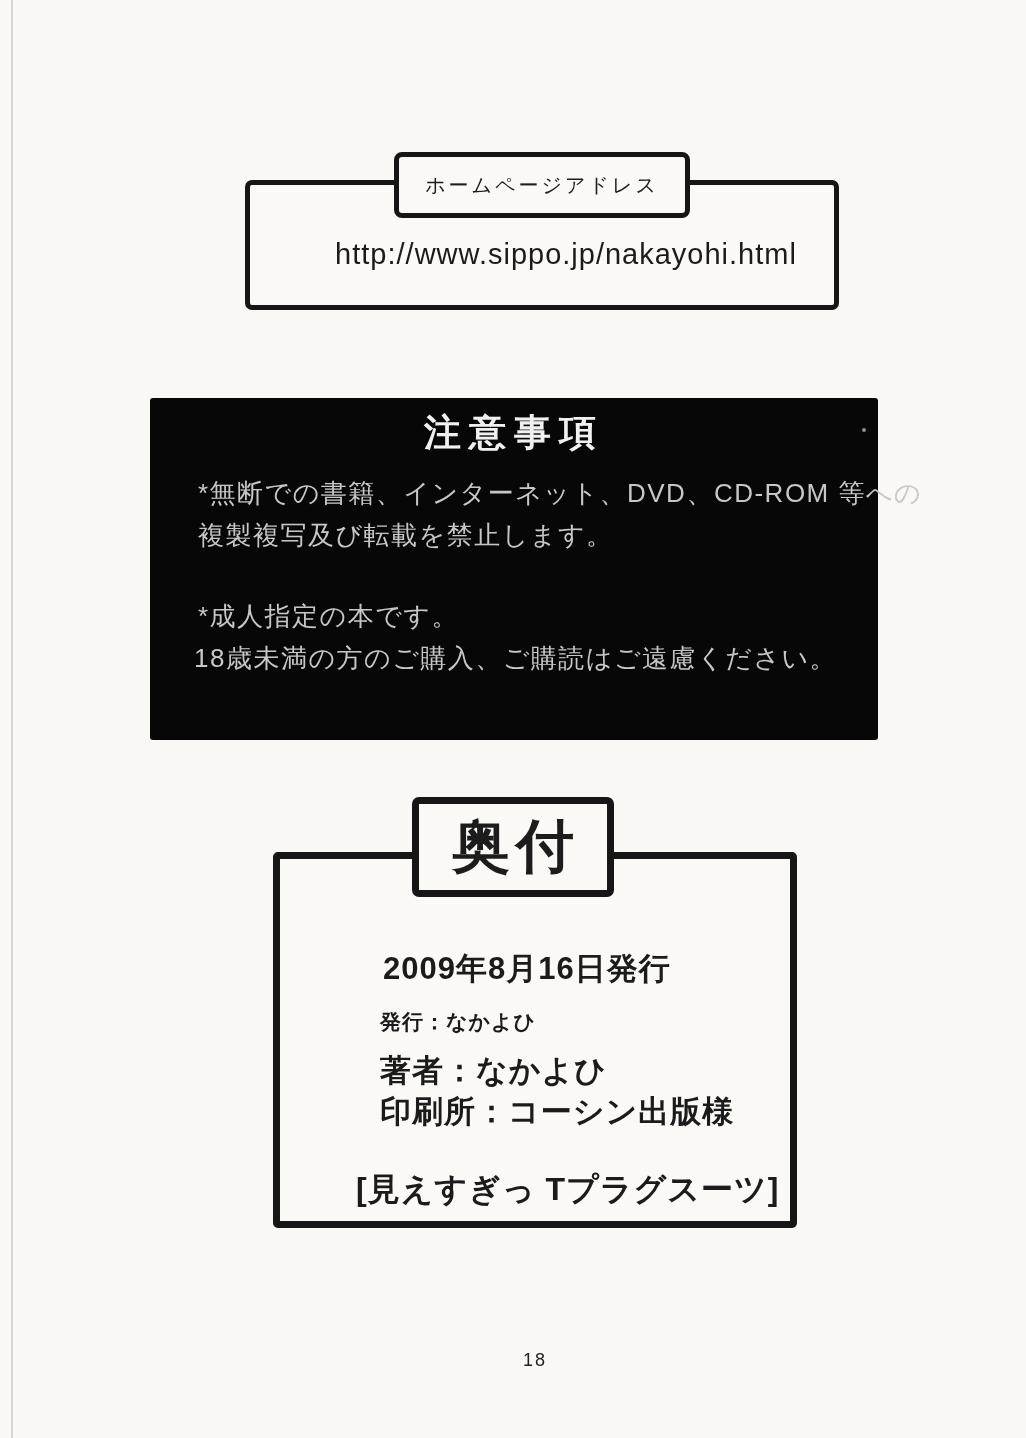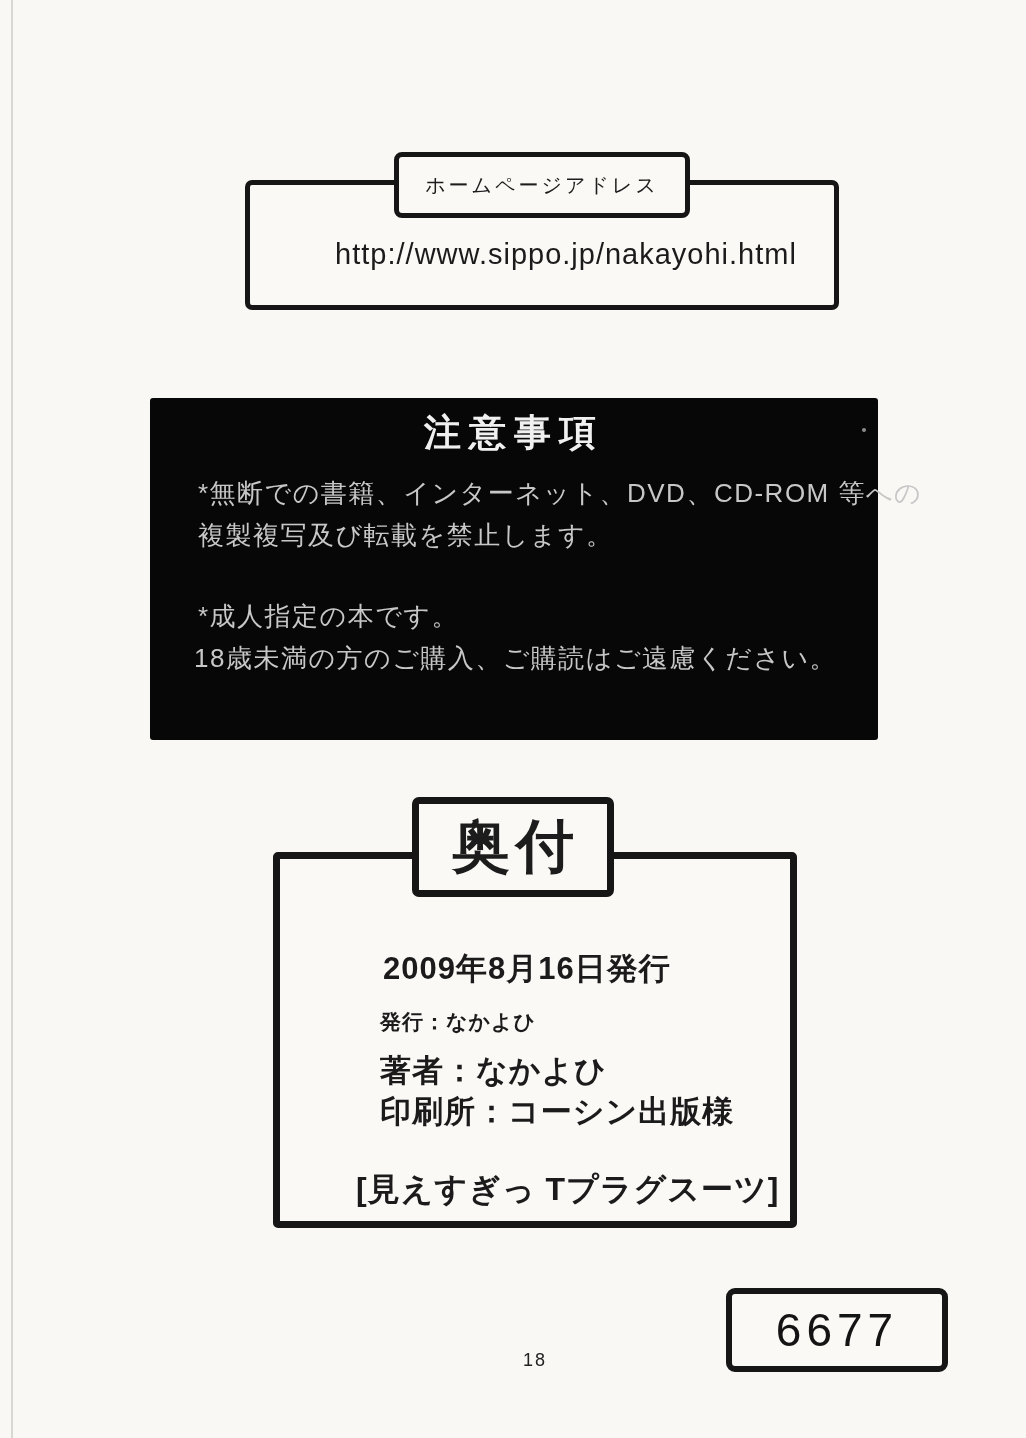--- a/index.html
+++ b/index.html
@@ -228,19 +228,16 @@
     <div class="colophon-tab">
       <span>奥付</span>
     </div>
     <p class="colophon-text colophon-date">2009年8月16日発行</p>
     <p class="colophon-text colophon-publisher">発行：なかよひ</p>
     <p class="colophon-text colophon-author">著者：なかよひ</p>
     <p class="colophon-text colophon-printer">印刷所：コーシン出版様</p>
     <p class="colophon-text colophon-title">[見えすぎっ Tプラグスーツ]</p>
   </section>
 
-  <div class="serial-box">
-    <span>6677</span>
-  </div>
 
   <div class="page-number">18</div>
 
 </div>
 
 </body></html>

